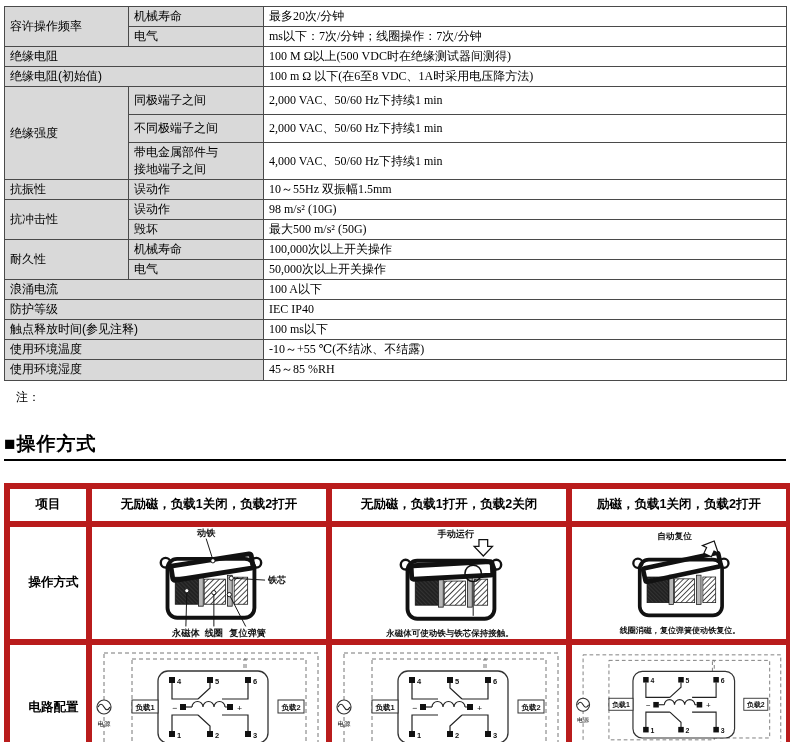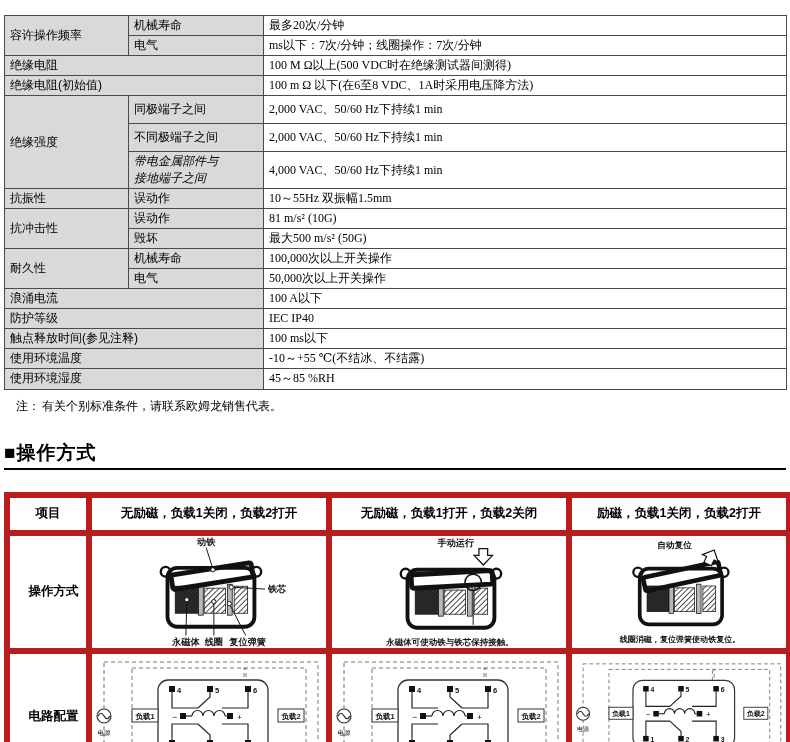--- a/index.html
+++ b/index.html
@@ -6,28 +6,28 @@
   body{
     width:790px;height:742px;overflow:hidden;background:#ffffff;color:#000;
     font-family:"Liberation Sans","DejaVu Sans",sans-serif;
   }
   .wrap{padding:6px 4px 0 4px;}
   .sec-title{
     font:bold 19px/1.25 "Liberation Sans","DejaVu Sans",sans-serif;
     margin:0;padding-bottom:3px;border-bottom:2.5px solid #000;letter-spacing:1px;
   }
   
-  table.spec{border-collapse:collapse;width:782px;margin-top:9px;table-layout:fixed;}
+  table.spec{border-collapse:collapse;width:782px;table-layout:fixed;}
   table.spec td{
     border:1px solid #4a4a4a;font-size:12px;line-height:1.42;
     padding:1px 5px;vertical-align:middle;
   }
   table.spec td.g{background:#d9d9d9;font-family:"Liberation Sans","DejaVu Sans",sans-serif;}
   table.spec td.v{font-family:"Liberation Serif","DejaVu Serif",serif;}
-  .pre{white-space:pre-line;font-style:italic;}
+  .pre{white-space:pre-line;}
   
   .note{display:flex;font-size:12px;line-height:1.55;margin:7px 0 0 12px;}
   .note .body{margin-left:2px;}
   
   .sec2{margin-top:26px;}
   table.op{border-collapse:collapse;width:782px;margin-top:22px;table-layout:fixed;border:1.5px solid #333;}
   table.op td{border:6px solid #b91c1c;font-size:12.5px;vertical-align:middle;}
   table.op td.hdr{font-weight:bold;text-align:center;height:30px;}
   table.op td.rowlabel{font-weight:bold;text-align:center;padding-left:12px;}
   table.op td.cell{padding:0;text-align:center;margin-left:26px;}
@@ -94,21 +94,21 @@
         <td class="v">4,000 VAC、50/60 Hz下持续1 min</td>
       </tr>
       <tr>
         <td class="g">抗振性</td>
         <td class="g">误动作</td>
         <td class="v">10～55Hz 双振幅1.5mm</td>
       </tr>
       <tr>
         <td class="g" rowspan="2">抗冲击性</td>
         <td class="g">误动作</td>
-        <td class="v">81 m/s² (10G)</td>
+        <td class="v">98 m/s² (10G)</td>
       </tr>
       <tr>
         <td class="g">毁坏</td>
         <td class="v">最大500 m/s² (50G)</td>
       </tr>
       <tr>
         <td class="g" rowspan="2">耐久性</td>
         <td class="g">机械寿命</td>
         <td class="v">100,000次以上开关操作</td>
       </tr>
@@ -135,21 +135,20 @@
       <tr>
         <td class="g" colspan="2">使用环境湿度</td>
         <td class="v">45～85 %RH</td>
       </tr>
     </tbody>
   </table>
 
   <div class="note">
     <span>注：</span>
     <span class="body">
-      <div>有关个别标准条件，请联系欧姆龙销售代表。</div>
     </span>
   </div>
 
   <div class="sec2">
     <h1 class="sec-title">■操作方式</h1>
   </div>
 
   <table class="op">
     <colgroup>
         <col style="width:82px">

